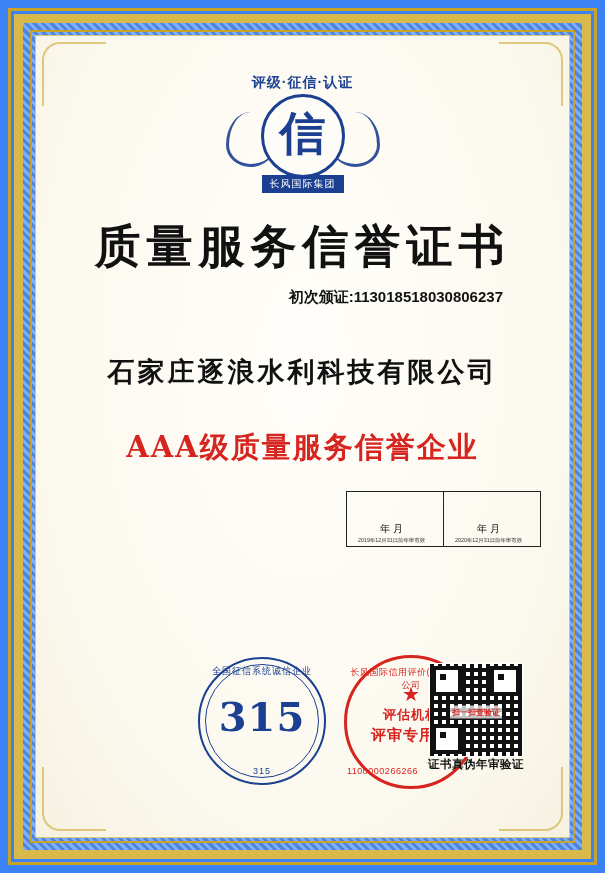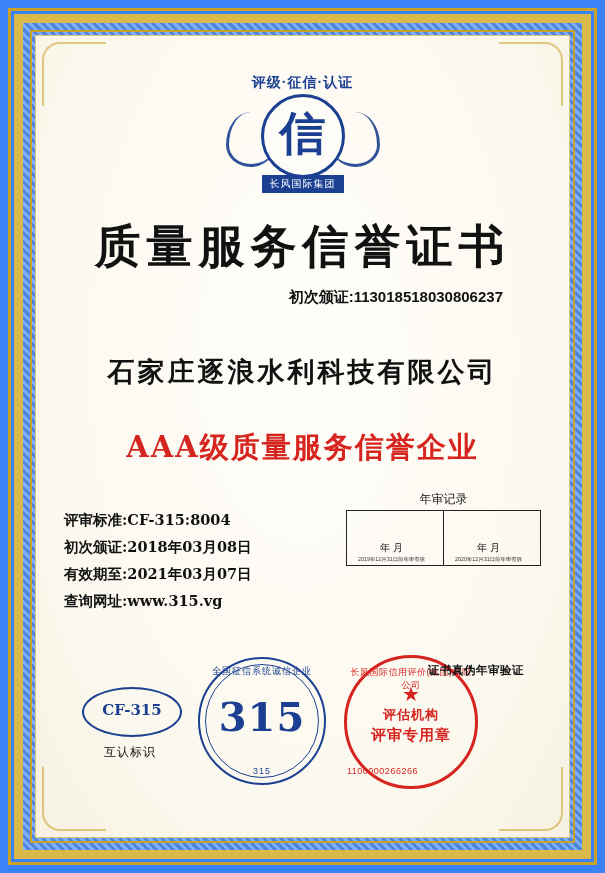--- a/index.html
+++ b/index.html
@@ -458,67 +458,68 @@
     <div class="main-title">质量服务信誉证书</div>
 
     <div class="credit-code">
       <span>初次颁证:</span><span>113018518030806237</span>
     </div>
 
     <div class="company-name">石家庄逐浪水利科技有限公司</div>
 
     <div class="grade-line">AAA级质量服务信誉企业</div>
 
-    <div class="details">
-      <div>评审标准:CF-315:8004</div>
-      <div>初次颁证:2018年03月08日</div>
-      <div>有效期至:2021年03月07日</div>
-      <div>查询网址:www.315.vg</div>
-    </div>
 
     <div class="review-box">
-      <div class="review-title">年审记录</div>
       <table class="review-table">
         <tbody>
             <tr>
           <td>
             <div>年  月</div>
             <div class="review-note">2019年12月31日前年审有效</div>
           </td>
           <td>
             <div>年  月</div>
             <div class="review-note">2020年12月31日前年审有效</div>
           </td>
         </tr>
       </tbody>
         </table>
     </div>
 
     <div class="seals">
 
-      <div class="seal-cf">
-        <div class="oval">CF-315</div>
-        <div class="cap">互认标识</div>
-      </div>
 
       <div class="seal-315">
         <div class="ring"></div>
         <div class="around">全国征信系统诚信企业</div>
         <div class="big">315</div>
         <div class="around bottom">315</div>
       </div>
 
       <div class="seal-red">
         <div class="arc-top">长风国际信用评价(集团)有限公司</div>
         <div class="star">★</div>
         <div class="l1">评估机构</div>
         <div class="l2">评审专用章</div>
         <div class="num">1100000266266</div>
       </div>
 
       <div class="qr-block">
+        <div class="qr">
+          <span class="finder tl">
+              <i></i>
+            </span>
+          <span class="finder tr">
+              <i></i>
+            </span>
+          <span class="finder bl">
+              <i></i>
+            </span>
+          <span class="overlay">扫一扫查验证</span>
+        </div>
         <div class="qr-cap">证书真伪年审验证</div>
       </div>
 
     </div>
 
   </div>
 </div>
 
 </body></html>

